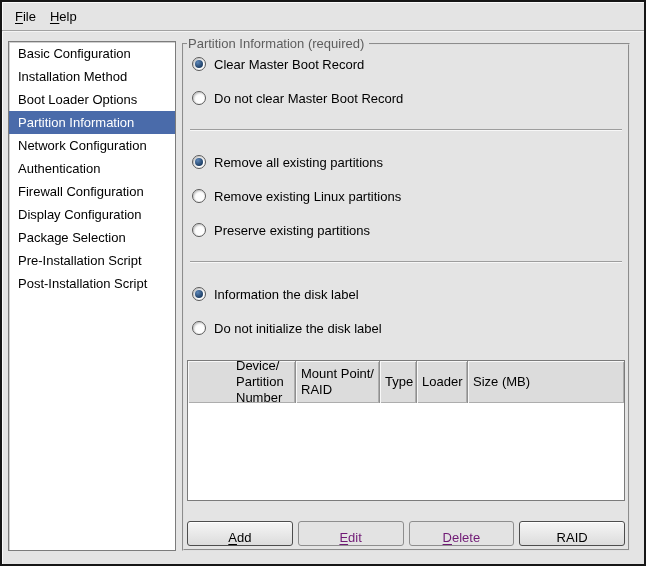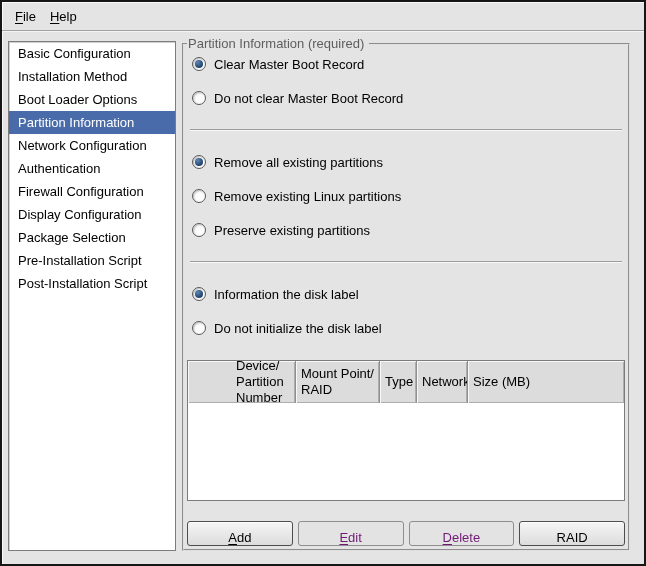--- a/index.html
+++ b/index.html
@@ -204,21 +204,21 @@
           <span>Do not initialize the disk label</span>
         </div>
 
         <div class="ptable">
           <div class="thead">
             <div class="th col-device">Device/
 Partition Number</div>
             <div class="th col-mount">Mount Point/
 RAID</div>
             <div class="th col-type">Type</div>
-            <div class="th col-format">Network</div>
+            <div class="th col-format">Loader</div>
             <div class="th col-size">Size (MB)</div>
           </div>
           <div class="tbody"></div>
         </div>
 
         <div class="buttons-row">
           <div class="btn">
               <span><span class="mn">A</span><span>dd</span></span>
             </div>
           <div class="btn disabled">

